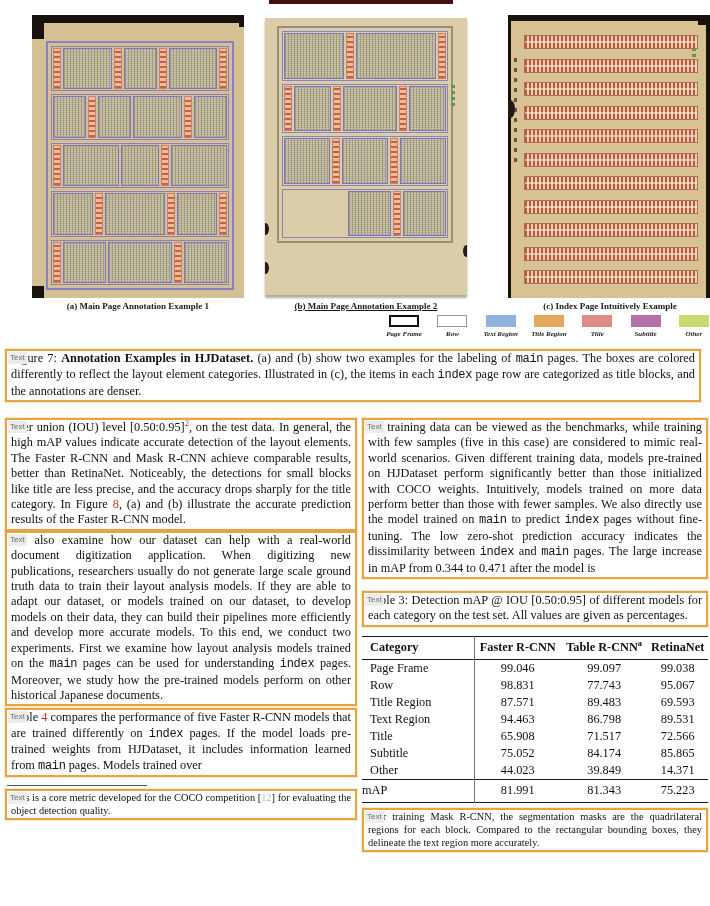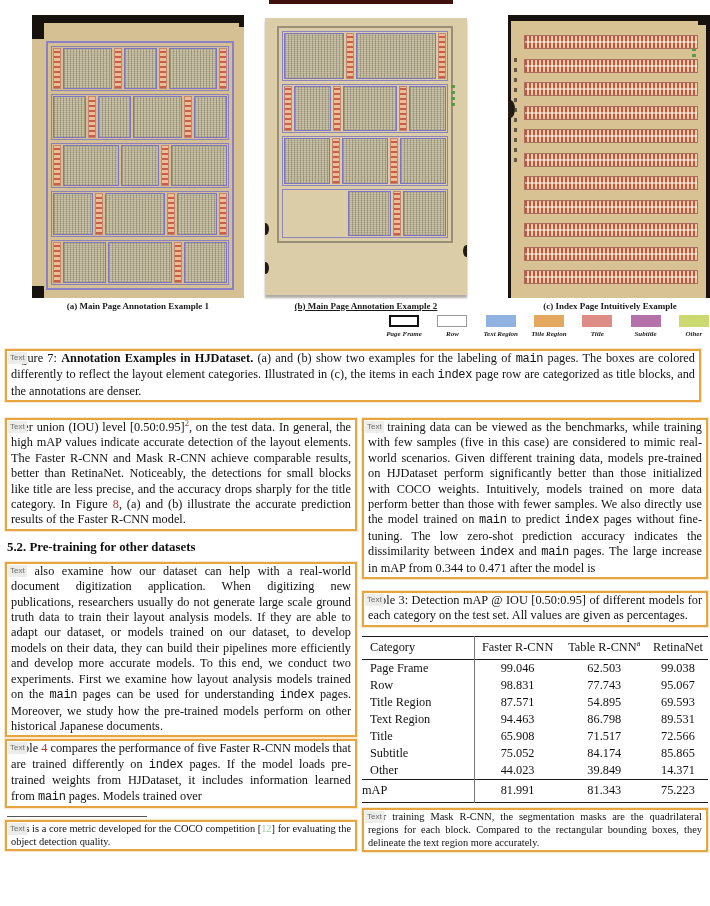--- a/index.html
+++ b/index.html
@@ -72,21 +72,21 @@
   .sup { font-size:8.5px; vertical-align:super; line-height:0; }
   .bold { font-weight:bold;margin-top:17px; }
   #fig7-box { position:absolute; left:5px; top:349px; width:696px; }
   #left-col  { position:absolute; left:5px;  top:418px; width:352px; }
   #right-col { position:absolute; left:362px; top:418px; width:346px; }
   #section-heading { font:bold 12.8px "Liberation Serif", serif; margin:9px 0 7px 2px; }
   .footnote-rule { width:140px; border-top:1px solid #555; margin:8px 0 3px 2px; height:0; }
   
   #results-table { width:100%; border-collapse:collapse; margin-top:9px;
     border-top:1.5px solid #1a1a1a; border-bottom:1.5px solid #1a1a1a; font-size:12.3px; }
-  #results-table th { font-weight:normal; padding:3px 0 4px;margin-left:20px; }
+  #results-table th { font-weight:bold; padding:3px 0 4px;margin-left:20px; }
   #results-table td { padding:1px 0; }
   #results-table .cat { text-align:left; padding-left:8px; width:112px;
     border-right:1px solid #777; }
   #results-table .num { text-align:center; }
   #results-table thead tr { border-bottom:1px solid #1a1a1a; }
   #results-table .map-body tr { border-top:1px solid #1a1a1a; }
   #results-table .map-body td { padding:3px 0 4px; }
 </style>
 </head>
 <body>
@@ -243,21 +243,20 @@
   <span>Figure 7: </span><span class="bold">Annotation Examples in HJDataset.</span><span> (a) and (b) show two examples for the labeling of </span><span class="mono">main</span><span> pages. The boxes are colored differently to reflect the layout element categories.  Illustrated in (c), the items in each </span><span class="mono">index</span><span> page row are categorized as title blocks, and the annotations are denser.</span>
 </div>
 
 <div id="left-col">
 
   <div class="annot-box body-text">
     <span class="annot-label">Text</span>
     <span>over union (IOU) level [0.50:0.95]</span><sup class="sup figref">2</sup><span>, on the test data.  In general, the high mAP values indicate accurate detection of the layout elements.  The Faster R-CNN and Mask R-CNN achieve comparable results, better than RetinaNet.  Noticeably, the detections for small blocks like title are less precise, and the accuracy drops sharply for the title category.  In Figure </span><span class="figref">8</span><span>, (a) and (b) illustrate the accurate prediction results of the Faster R-CNN model.</span>
   </div>
 
-  <div id="section-heading">5.2. Pre-training for other datasets</div>
 
   <div class="annot-box body-text">
     <span class="annot-label">Text</span>
     <span>We also examine how our dataset can help with a real-world document digitization application.  When digitizing new publications, researchers usually do not generate large scale ground truth data to train their layout analysis models. If they are able to adapt our dataset, or models trained on our dataset, to develop models on their data, they can build their pipelines more efficiently and develop more accurate models.  To this end, we conduct two experiments.  First we examine how layout analysis models trained on the </span><span class="mono">main</span><span> pages can be used for understanding </span><span class="mono">index</span><span> pages.  Moreover, we study how the pre-trained models perform on other historical Japanese documents.</span>
   </div>
 
   <div class="annot-box body-text" style="margin-top:2px;">
     <span class="annot-label">Text</span>
     <span>Table </span><span class="figref">4</span><span> compares the performance of five Faster R-CNN models that are trained differently on </span><span class="mono">index</span><span> pages.  If the model loads pre-trained weights from HJDataset, it includes information learned from </span><span class="mono">main</span><span> pages.  Models trained over</span>
   </div>
@@ -288,33 +287,33 @@
         <th class="cat">Category</th>
         <th class="num">Faster R-CNN</th>
         <th class="num"><span>Table R-CNN</span><sup class="sup">a</sup></th>
         <th class="num">RetinaNet</th>
       </tr>
     </thead>
     <tbody>
         <tr>
           <td class="cat">Page Frame</td>
           <td class="num">99.046</td>
-          <td class="num">62.503</td>
+          <td class="num">99.097</td>
           <td class="num">99.038</td>
         </tr>
         <tr>
           <td class="cat">Row</td>
           <td class="num">98.831</td>
           <td class="num">77.743</td>
           <td class="num">95.067</td>
         </tr>
         <tr>
           <td class="cat">Title Region</td>
           <td class="num">87.571</td>
-          <td class="num">54.895</td>
+          <td class="num">89.483</td>
           <td class="num">69.593</td>
         </tr>
         <tr>
           <td class="cat">Text Region</td>
           <td class="num">94.463</td>
           <td class="num">86.798</td>
           <td class="num">89.531</td>
         </tr>
         <tr>
           <td class="cat">Title</td>

